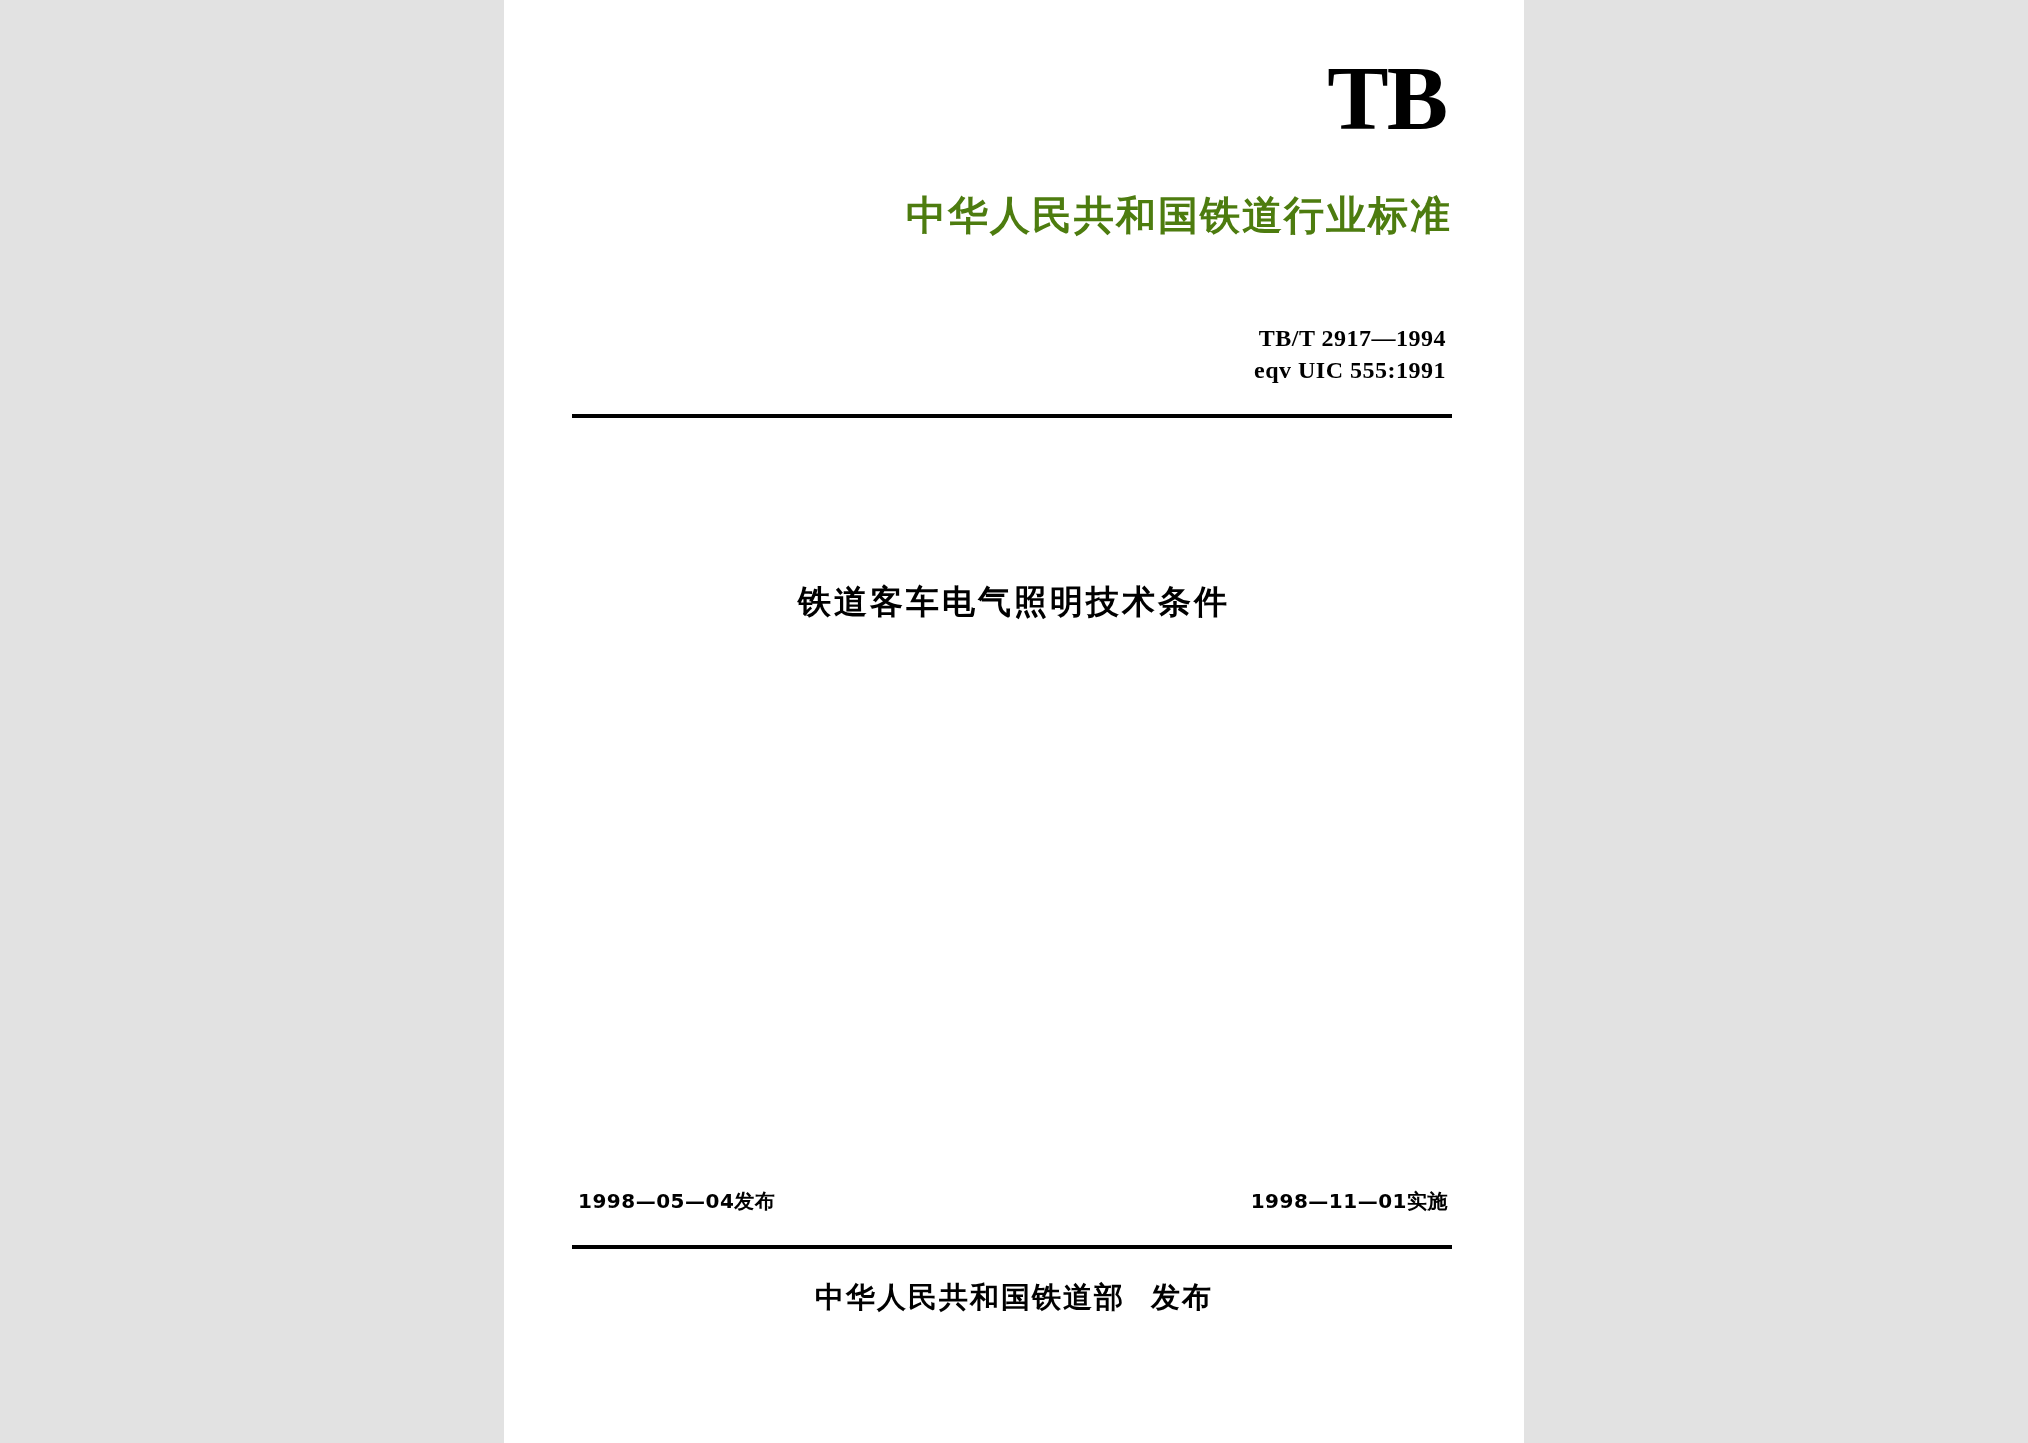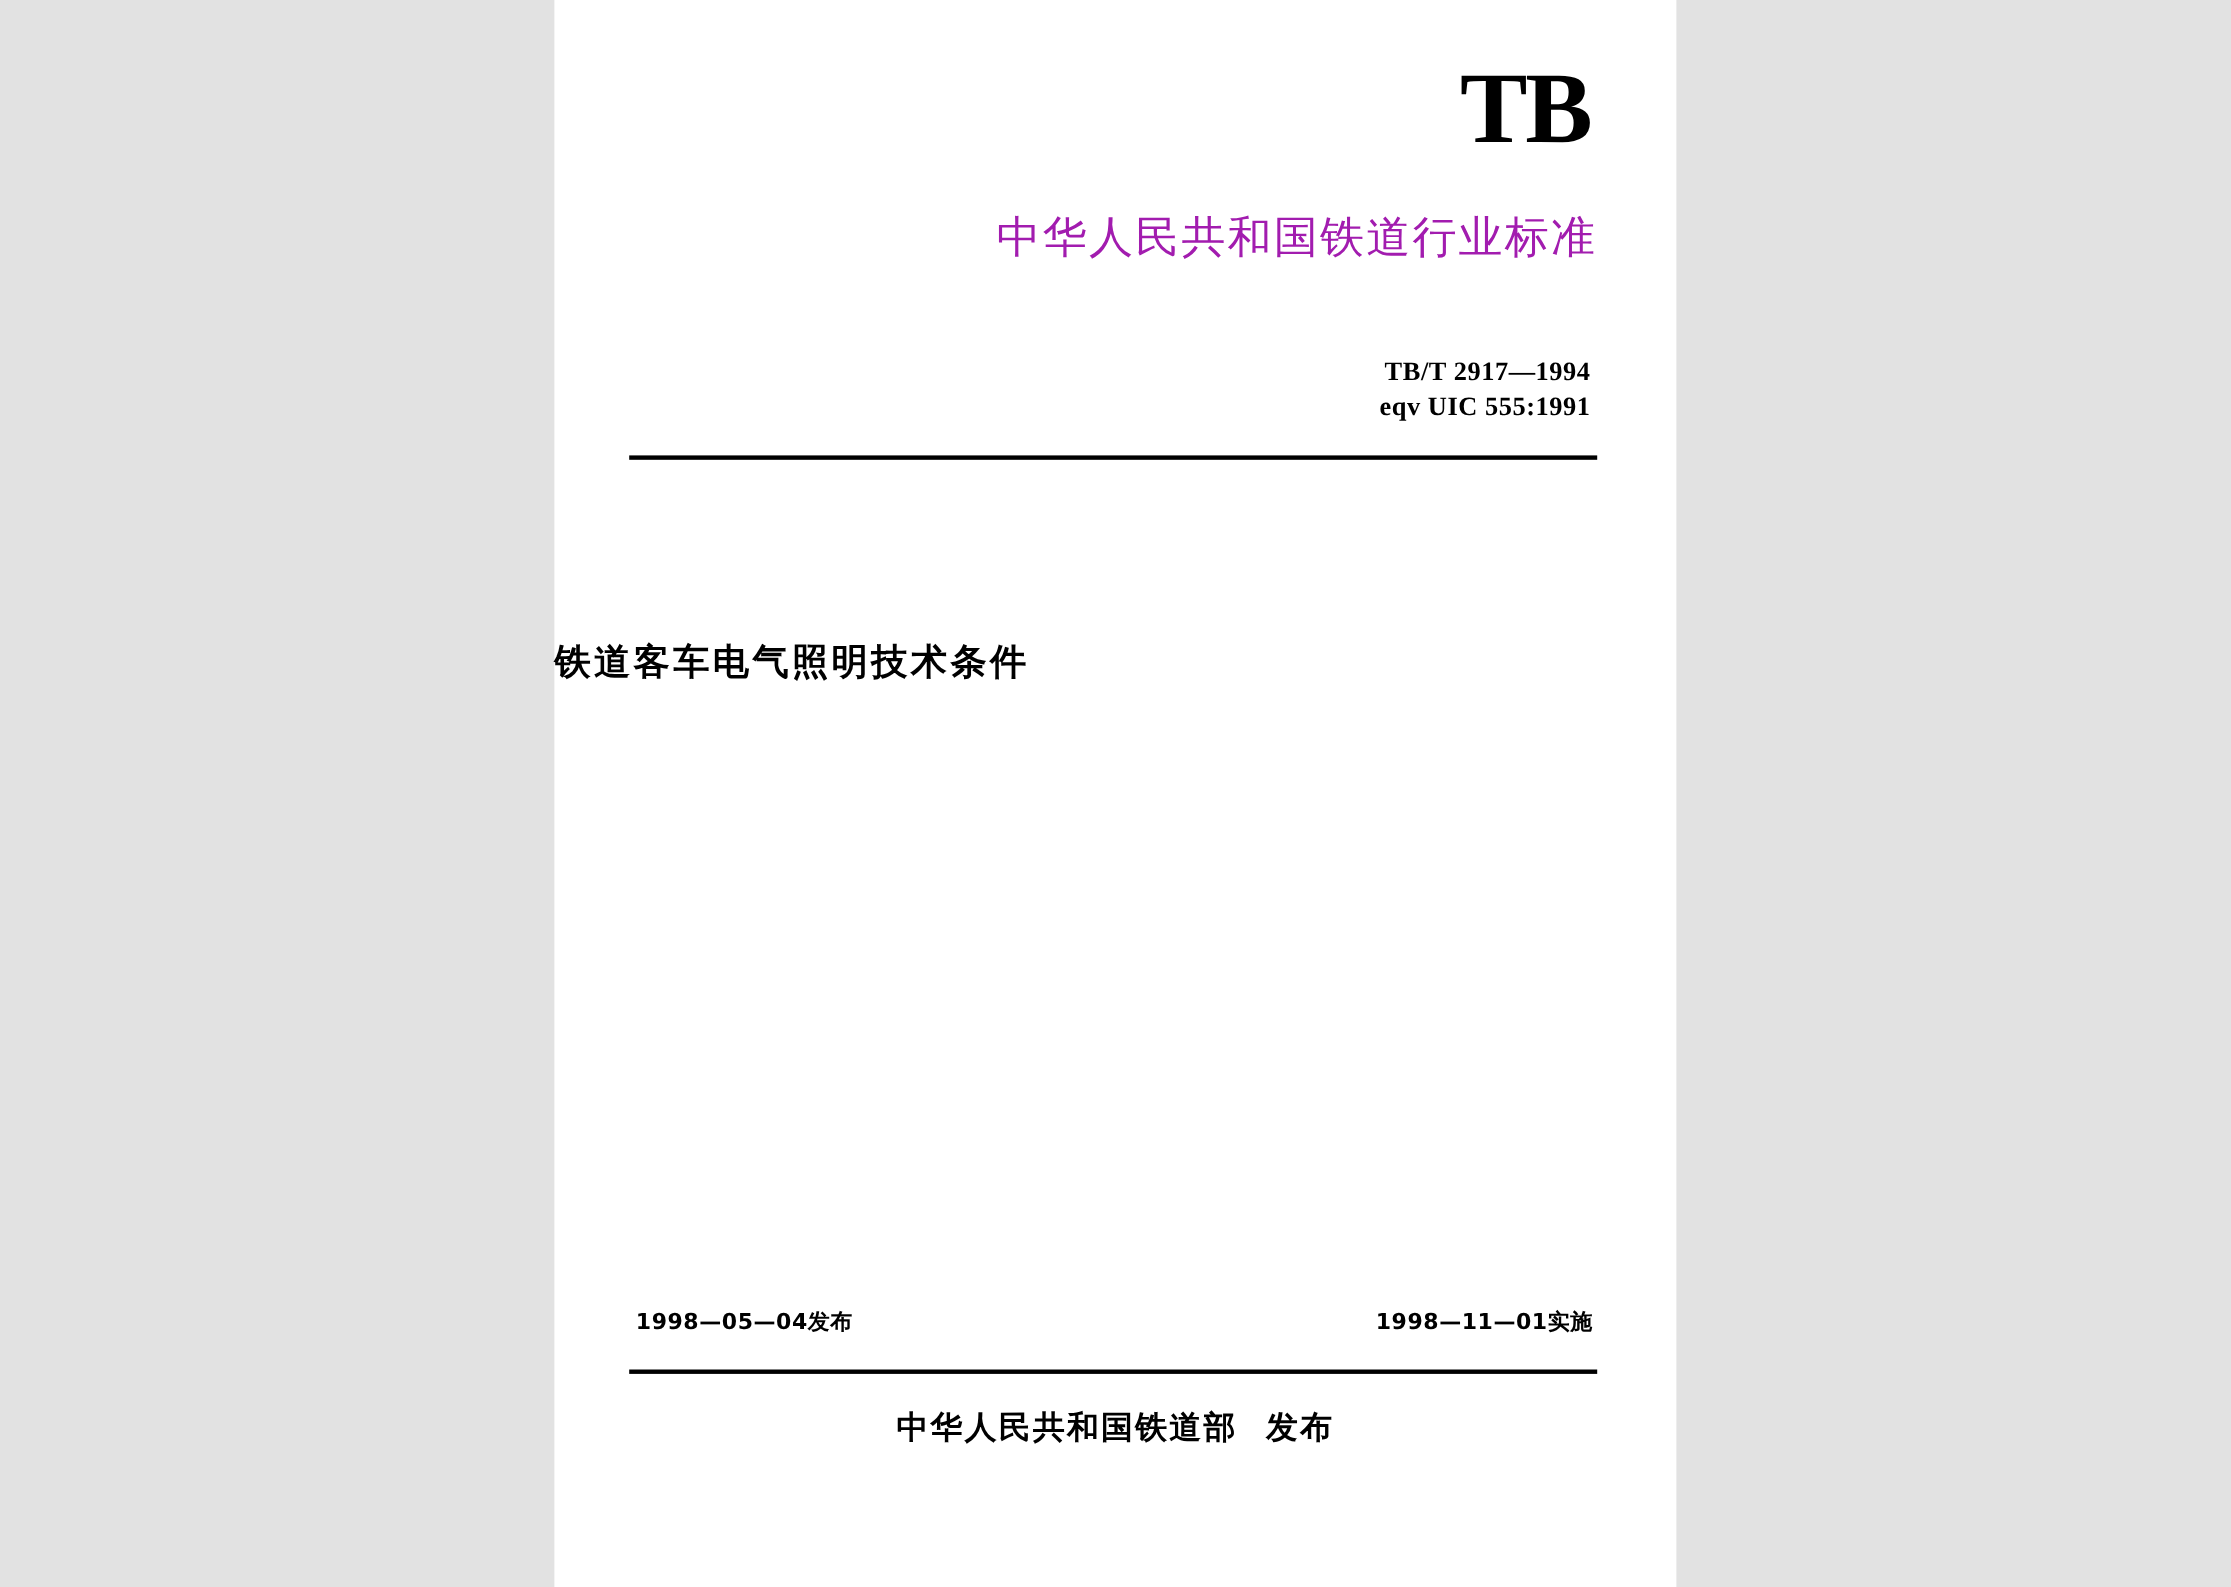--- a/index.html
+++ b/index.html
@@ -51,24 +51,24 @@
   }
 
   
   .org-line {
     position: absolute;
     left: 0;
     right: 72px;
     top: 188px;
     text-align: right;
     font-family: "DejaVu Sans", "Liberation Sans", sans-serif;
-    font-weight: normal;
+    font-weight: bold;
     font-size: 40px;
     letter-spacing: 2px;
-    color: #a21caf;
+    color: #4d7c0f;
   }
 
   
   .std-no {
     position: absolute;
     right: 78px;
     top: 322px;
     text-align: right;
     font-family: "Liberation Serif", serif;
     font-weight: bold;
@@ -96,21 +96,21 @@
     height: 4px;
     background: #000;
   }
 
   
   .doc-title {
     position: absolute;
     left: 0;
     right: 0;
     top: 580px;
-    text-align: left;
+    text-align: center;
     font-family: "DejaVu Sans", "Liberation Sans", sans-serif;
     font-weight: bold;
     font-size: 33px;
     letter-spacing: 3px;
     color: #000;
   }
 
   
   .dates {
     position: absolute;

